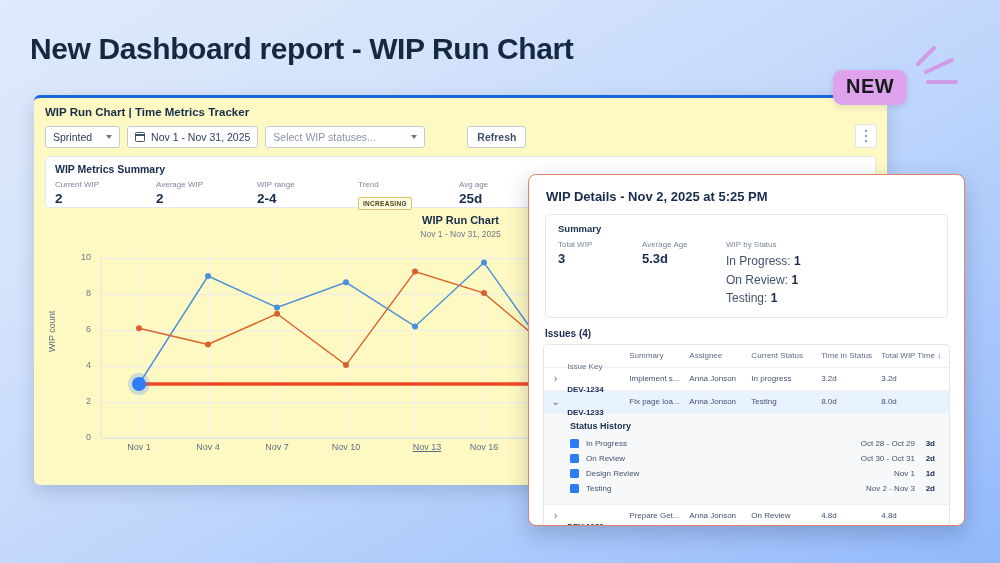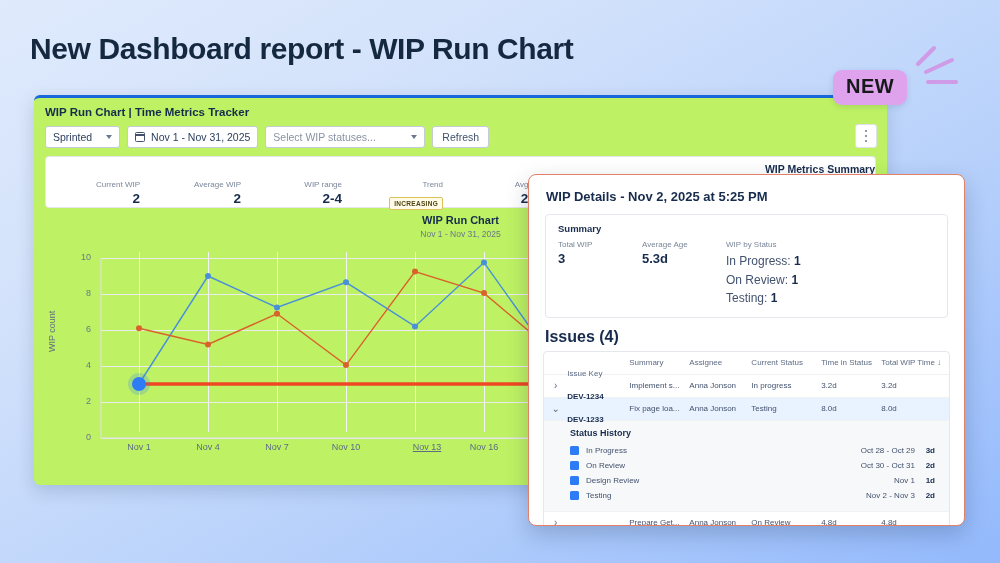--- a/index.html
+++ b/index.html
@@ -17,21 +17,21 @@
     font-weight: 700;
     letter-spacing: -0.4px;
     color: #14283f;
     white-space: nowrap;
   }
   
   .card {
     position: absolute;
     left: 34px; top: 95px;
     width: 853px; height: 390px;
-    background: #bef264;
+    background: #fef9c3;
     border-radius: 6px;
     border-top: 3px solid #1868db;
     box-shadow: 0 6px 18px rgba(9,30,66,.16);
     overflow: hidden;
   }
   .card-title {
     position: absolute; left: 11px; top: 8px;
     font-size: 11.5px; font-weight: 700; color: #172b4d;
     white-space: nowrap;
   }
@@ -43,33 +43,33 @@
   }
   .ctl.wide { min-width: 160px; justify-content: space-between; }
   .ctl .ph { color: #8993a4; }
   .ctl .val { color: #2c3e5d; }
   .chev { width: 0; height: 0; border-left: 3.5px solid transparent; border-right: 3.5px solid transparent;
           border-top: 4px solid #6b778c; margin-left: 8px; }
   .cal { width: 10px; height: 10px; border: 1.3px solid #42526e; border-radius: 1.5px; position: relative; flex: none; }
   .cal:before { content:""; position:absolute; left:-1.3px; right:-1.3px; top:1.3px; height:1.6px; background:#42526e; }
   .btn-refresh {
     height: 22px; border: 1px solid #c3cbd6; border-radius: 3px; background: #fff;
-    padding: 0 9px; font-size: 10.5px; font-weight: 400; color: #42526e;
-    display: flex; align-items: center;
+    padding: 0 9px; font-size: 10.5px; font-weight: 700; color: #42526e;
+    display: flex; align-items: center; margin-left: 35px;
   }
   .kebab {
     position: absolute; right: 10px; top: 26px;
     width: 22px; height: 24px; border: 1px solid #dfe1e6; border-radius: 3px;
     background: #fff; display: flex; flex-direction: column; align-items: center; justify-content: center; gap: 2.5px;
   }
   .kebab i { width: 2.6px; height: 2.6px; background: #6b778c; border-radius: 50%; display:block; }
   
   .summary {
     position: absolute; left: 11px; top: 58px; width: 831px; height: 52px;
-    border: 1px solid #e4e7ec; border-radius: 4px; background: #fff; text-align: right;
+    border: 1px solid #e4e7ec; border-radius: 4px; background: #fff;
   }
   .summary h4 { font-size: 10.5px; font-weight: 700; color: #172b4d; padding: 6px 0 0 9px; }
   .metrics { display: flex; padding: 5px 0 0 9px; gap: 16px; }
   .metric { width: 85px; }
   .metric .lab { font-size: 8px; color: #7a869a; margin-bottom: 2px; white-space: nowrap; }
   .metric .val { font-size: 13.5px; font-weight: 700; color: #172b4d; }
   .pill {
     display: inline-block; border: 1px solid #d9c35a; background: #fffbe6;
     color: #4f4512; font-size: 6.5px; font-weight: 700; letter-spacing: .3px;
     padding: 2px 4px; border-radius: 2px;
@@ -102,21 +102,21 @@
     padding: 8px 0 9px 12px; background: #fff;
   }
   .sum-box .hd { font-size: 9.5px; font-weight: 700; color: #172b4d; margin-bottom: 6px; }
   .sum-row { display: flex; }
   .sum-c { width: 84px; }
   .sum-c .lab { font-size: 8px; color: #7a869a; margin-bottom: 2px; }
   .sum-c .val { font-size: 13px; font-weight: 700; color: #172b4d; }
   .sum-c.st .lab { margin-bottom: 3px; }
   .st-line { font-size: 12px; color: #42526e; line-height: 1.55; }
   .st-line b { color: #172b4d; }
-  .issues-hd { font-size: 16px; font-weight: 700; color: #172b4d; padding: 10px 2px 5px 16px; }
+  .issues-hd { font-size: 10px; font-weight: 700; color: #172b4d; padding: 10px 2px 5px 16px; }
   .tbl { margin: 0 14px; border: 1px solid #e4e7ec; border-radius: 4px; overflow: hidden; }
   .trow { display: flex; align-items: center; height: 23px; font-size: 8px; color: #42526e; border-top: 1px solid #f0f1f3; }
   .trow.head { border-top: none; color: #5e6c84; font-weight: 400; height: 22px; }
   .trow.sel { background: #e9f2ff; }
   .c-x { width: 24px; text-align: center; color: #5e6c84; font-size: 10px; }
   .c-k { width: 64px; font-weight: 700; color: #172b4d; margin-top: 22px; }
   .trow.head .c-k { font-weight: 400; color: #5e6c84; }
   .c-s { width: 62px; overflow: hidden; white-space: nowrap; }
   .c-a { width: 64px; }
   .c-c { width: 72px; }

